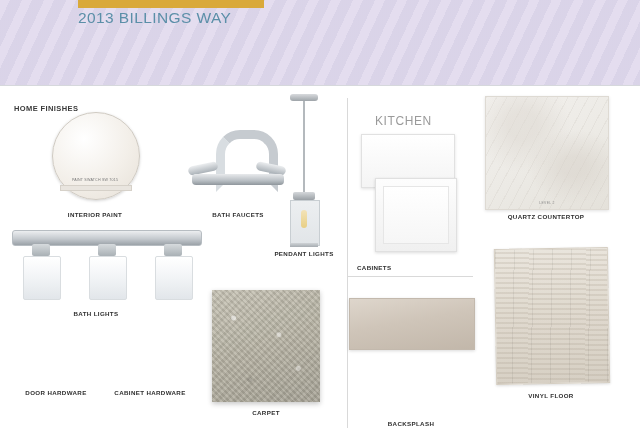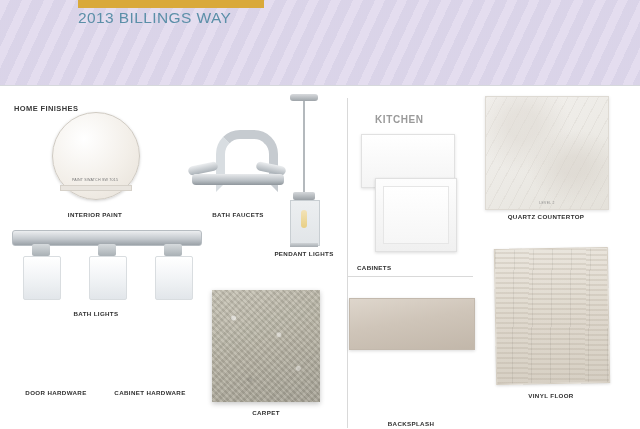--- a/index.html
+++ b/index.html
@@ -68,22 +68,22 @@
     font-size: 7.5px;
     font-weight: bold;
     letter-spacing: .4px;
     color: #3a3a3a;
     text-align: right;
   }
   #home-finishes-title { left: 14px; top: 18px; }
   #kitchen-title {
     left: 375px; top: 28px;
     color: #9a9a9a;
-    font-weight: bold;
-    font-size: 10px;
+    font-weight: normal;
+    font-size: 12px;
     letter-spacing: .6px;
   }
 
   .divider-v {
     position: absolute;
     left: 347px; top: 12px;
     width: 1px; height: 330px;
     background: #d9d9d9;
   }
   .divider-h {

